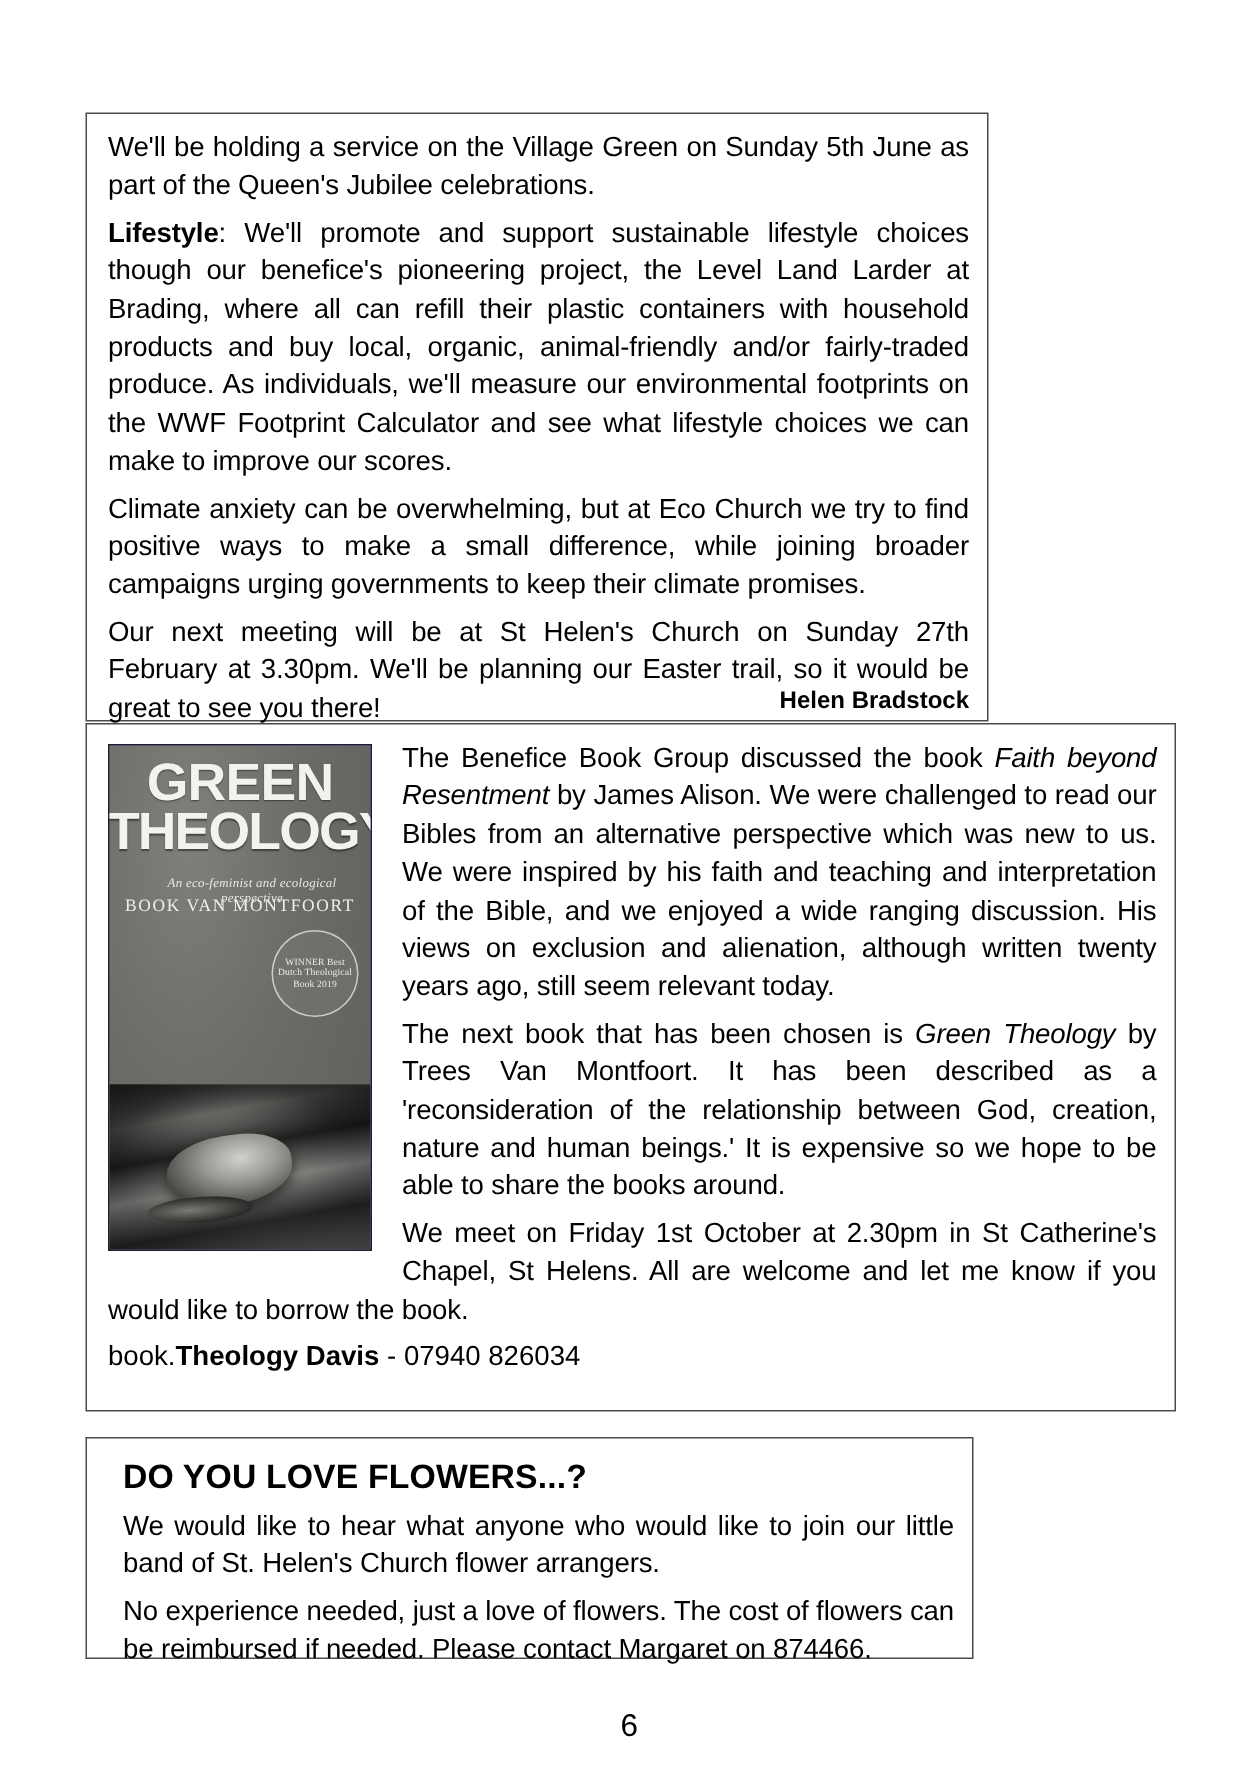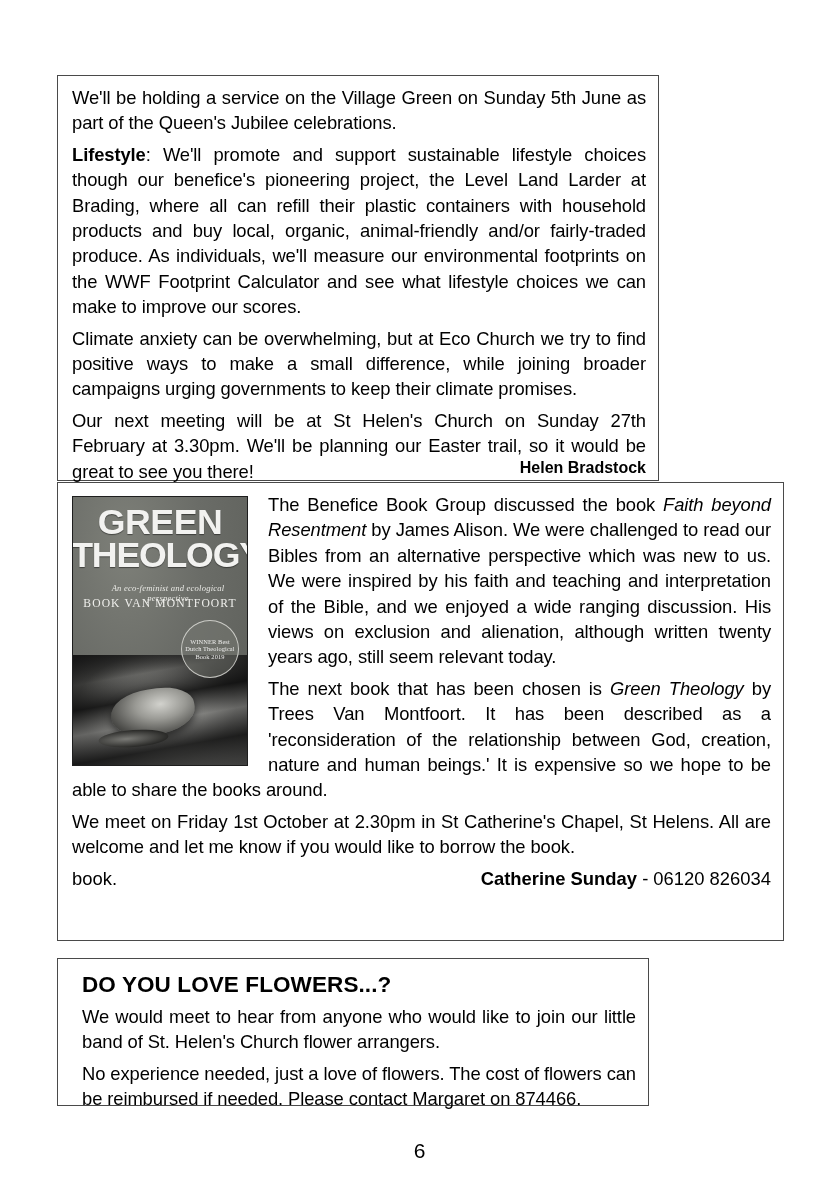--- a/index.html
+++ b/index.html
@@ -64,35 +64,34 @@
   
   .sigline {
     display: block;
     text-align: right;
     font-weight: bold;
     margin-top: -25.4px;
   }
 
   .closing-row {
     display: flex;
-    justify-content: space-between;
     align-items: baseline;
     font-size: 18.4px;
     line-height: 25.4px;
   }
 
   
   .cover-wrap {
     float: left;
     margin: 4px 20px 2px 0;
   }
   .book-cover {
     position: relative;
     width: 176px;
-    height: 270px;
+    height: 338px;
     background: #8b5cf6;
     border: 1px solid #1e1e1e;
     box-sizing: border-box;
     overflow: hidden;
     font-family: "Liberation Sans", sans-serif;
   }
   .cover-bg {
     position: absolute; inset: 0;
     background:
       radial-gradient(ellipse at 30% 18%, #7e8079 0%, #6a6c67 45%, #5c5e59 100%);
@@ -242,29 +241,29 @@
       </div>
 
       <p class="para"><span>The Benefice Book Group discussed the book </span><i>Faith beyond Resentment</i><span> by James Alison. We were challenged to read our Bibles from an alternative perspective which was new to us. We were inspired by his faith and teaching and interpretation of the Bible, and we enjoyed a wide ranging discussion. His views on exclusion and alienation, although written twenty years ago, still seem relevant today.</span></p>
 
       <p class="para"><span>The next book that has been chosen is </span><i>Green Theology</i><span> by Trees Van Montfoort. It has been described as a 'reconsideration of the relationship between God, creation, nature and human beings.' It is expensive so we hope to be able to share the books around.</span></p>
 
       <p class="para">We meet on Friday 1st October at 2.30pm in St Catherine's Chapel, St Helens. All are welcome and let me know if you would like to borrow the book.</p>
 
       <div class="closing-row">
         <span>book.</span>
-        <span><b>Catherine Sunday</b><span> - 06120 826034</span></span>
+        <span><b>Theology Davis</b><span> - 07940 826034</span></span>
       </div>
 
     </div>
   </section>
 
   <section class="box" id="box-flower">
     <div class="box-inner">
       <h2 class="heading">DO YOU LOVE FLOWERS...?</h2>
-      <p class="para">We would meet to hear from anyone who would like to join our little band of St. Helen's Church flower arrangers.</p>
+      <p class="para">We would like to hear what anyone who would like to join our little band of St. Helen's Church flower arrangers.</p>
       <p class="para">No experience needed, just a love of flowers. The cost of flowers can be reimbursed if needed. Please contact Margaret on 874466.</p>
     </div>
   </section>
 
   <div class="page-number">6</div>
 
 </div>
 
 </body></html>

